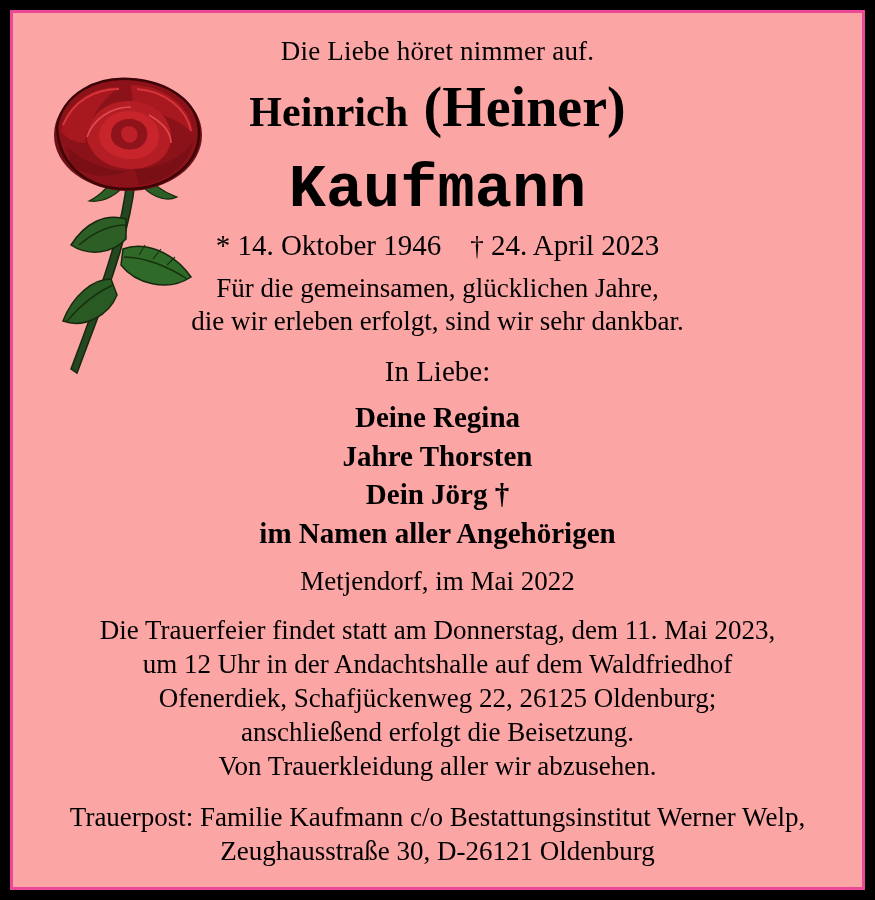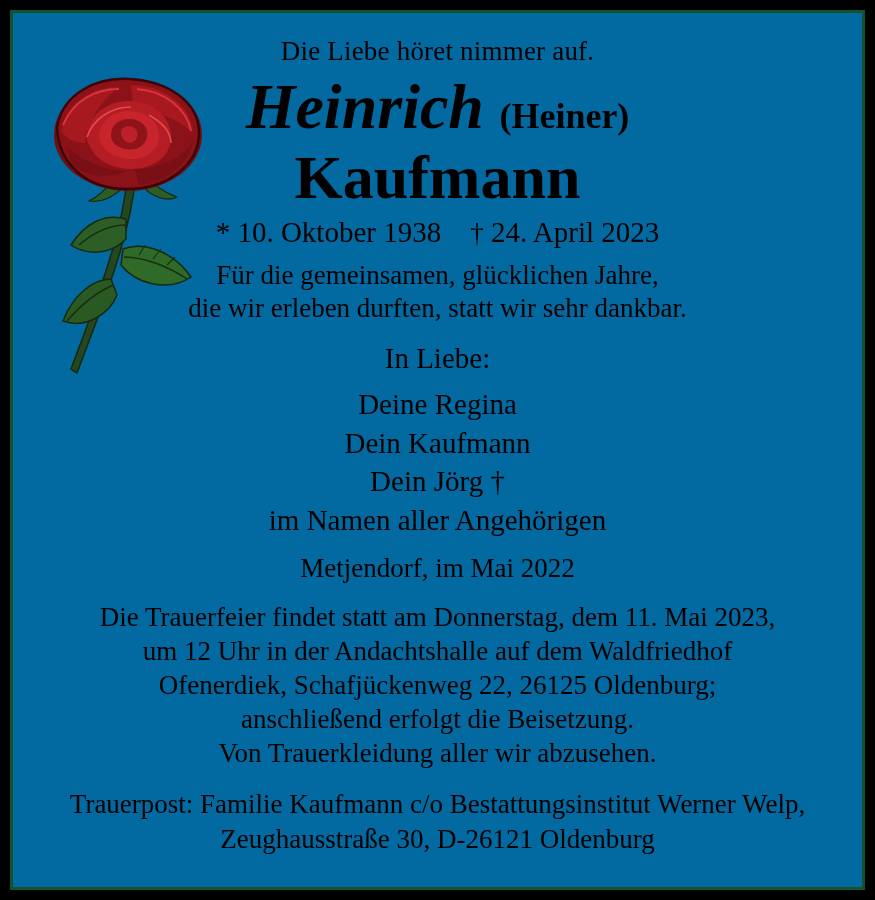--- a/index.html
+++ b/index.html
@@ -21,22 +21,22 @@
     height: 900px;
     box-sizing: border-box;
     background: #000000;
     padding: 10px;
   }
   .obituary-inner {
     position: relative;
     width: 100%;
     height: 100%;
     box-sizing: border-box;
-    background: #0369a1;
-    border: 3px solid #14532d;
+    background: #fca5a5;
+    border: 3px solid #ec4899;
     overflow: hidden;
   }
 
   .content {
     position: relative;
     width: 100%;
     height: 100%;
     box-sizing: border-box;
     padding: 22px 26px 10px 26px;
     text-align: center;
@@ -59,49 +59,49 @@
     margin: 0 0 6px 0;
     letter-spacing: 0.2px;
   }
   .name-line {
     font-size: 62px;
     line-height: 1.05;
     margin: 4px 0 0 0;
     white-space: nowrap;
   }
   .name-first {
-    font-size: 64px;
-    font-style: italic;
+    font-size: 42px;
   }
   .name-nick {
-    font-size: 36px;
+    font-size: 56px;
   }
   .name-last {
     font-size: 62px;
     line-height: 1.05;
-    margin: 4px 0 4px 0;
+    margin: 19px 0 4px 0;
+    font-family: Liberation Mono, monospace;
   }
   .dates {
     font-size: 29px;
     margin: 6px 0 10px 0;
   }
   .dagger {
     font-size: 27px;
   }
   .verse {
     font-size: 27px;
     line-height: 1.25;
     margin: 0 0 16px 0;
   }
   .in-love {
     font-size: 29px;
     margin: 12px 0 10px 0;
   }
   .survivors {
-    font-weight: normal;
+    font-weight: bold;
     font-size: 29px;
     line-height: 1.33;
     margin: 0 0 14px 0;
   }
   .place-date {
     font-size: 27px;
     margin: 10px 0 16px 0;
   }
   .service {
     font-size: 27px;
@@ -167,36 +167,36 @@
 
       <p class="epitaph">Die Liebe höret nimmer auf.</p>
 
       <h1 class="name-line">
         <span class="name-first">Heinrich</span>
         <span class="name-nick">(Heiner)</span>
       </h1>
       <h1 class="name-last">Kaufmann</h1>
 
       <p class="dates">
-        <span>* 10. Oktober 1938</span>
+        <span>* 14. Oktober 1946</span>
         &nbsp;&nbsp;
         <span class="dagger">†</span>
         <span>24. April 2023</span>
       </p>
 
       <p class="verse">
         <span>Für die gemeinsamen, glücklichen Jahre,</span><br>
-        <span>die wir erleben durften, statt wir sehr dankbar.</span>
+        <span>die wir erleben erfolgt, sind wir sehr dankbar.</span>
       </p>
 
       <p class="in-love">In Liebe:</p>
 
       <p class="survivors">
         <span>Deine Regina</span><br>
-        <span>Dein Kaufmann</span><br>
+        <span>Jahre Thorsten</span><br>
         <span>Dein Jörg †</span><br>
         <span>im Namen aller Angehörigen</span>
       </p>
 
       <p class="place-date">Metjendorf, im Mai 2022</p>
 
       <p class="service">
         <span>Die Trauerfeier findet statt am Donnerstag, dem 11. Mai 2023,</span><br>
         <span>um 12 Uhr in der Andachtshalle auf dem Waldfriedhof</span><br>
         <span>Ofenerdiek, Schafjückenweg 22, 26125 Oldenburg;</span><br>

